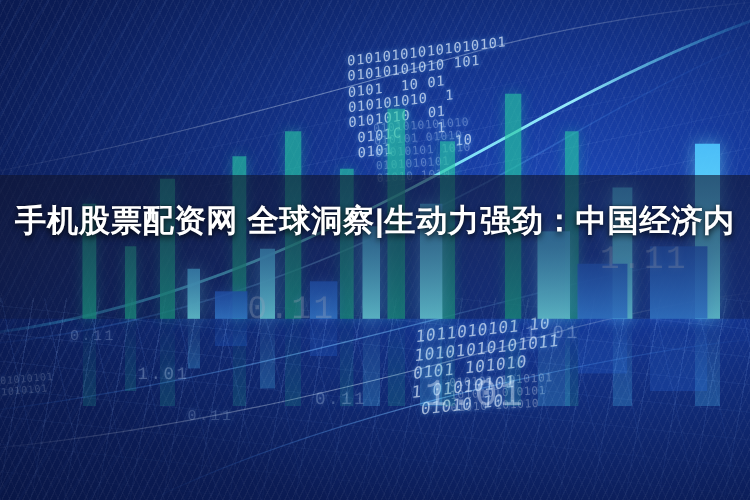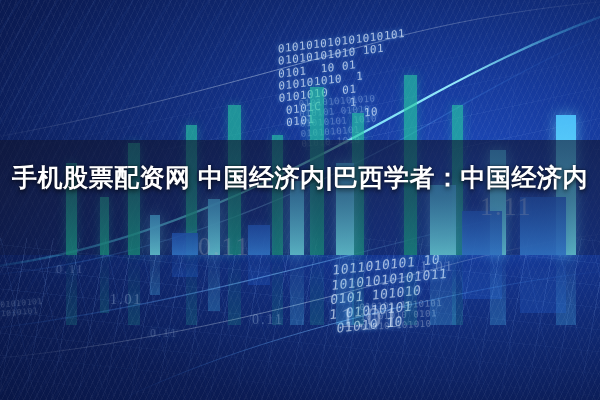--- a/index.html
+++ b/index.html
@@ -102,21 +102,21 @@
   #binary-field-e{
     left:-10px;top:300px;
     font-size:8px;
     transform:rotate(-5deg);
     opacity:.22;
   }
 
   
   .ghost-num{
     position:absolute;
-    font-family:Liberation Serif, serif;
+    font-family:Liberation Mono, monospace;
     color:rgba(225,238,255,.30);
     pointer-events:none;
     letter-spacing:2px;
     text-shadow:0 0 6px rgba(120,180,255,.35);
   }
   #ghost-1{left:198px;top:232px;font-size:26px;}
   #ghost-2{left:480px;top:192px;font-size:26px;color:rgba(225,238,255,.33);}
   #ghost-3{left:340px;top:300px;font-size:30px;color:rgba(230,240,255,.40);}
   #ghost-4{left:110px;top:292px;font-size:14px;color:rgba(210,230,255,.28);}
   #ghost-5{left:252px;top:312px;font-size:14px;color:rgba(210,230,255,.26);}
@@ -287,16 +287,16 @@
   <div class="ghost-num" id="ghost-2">1.11</div>
   <div class="ghost-num" id="ghost-3">1.01</div>
   <div class="ghost-num" id="ghost-4">1.01</div>
   <div class="ghost-num" id="ghost-5">0.11</div>
   <div class="ghost-num" id="ghost-6">1.01</div>
   <div class="ghost-num" id="ghost-7">0.11</div>
   <div class="ghost-num" id="ghost-8">0.11</div>
 
   <div id="headline-scrim"></div>
   <div id="headline">
-    <span class="l1">手机股票配资网 中国经济内|巴西学者：中国经济内</span>
+    <span class="l1">手机股票配资网 全球洞察|生动力强劲：中国经济内</span>
   </div>
 
 </div>
 
 </body></html>

